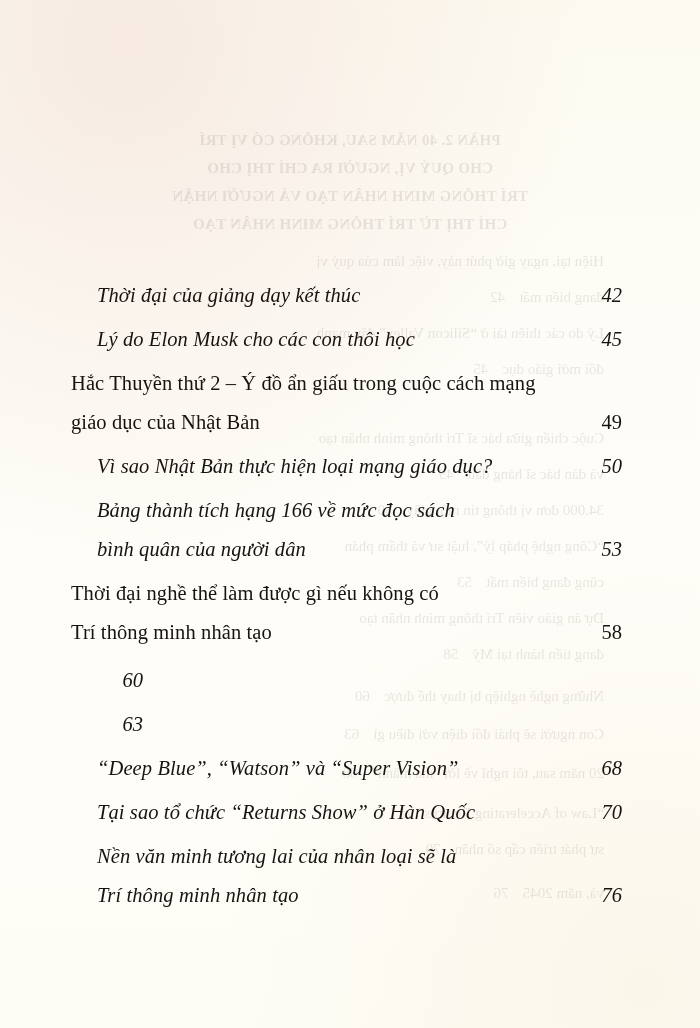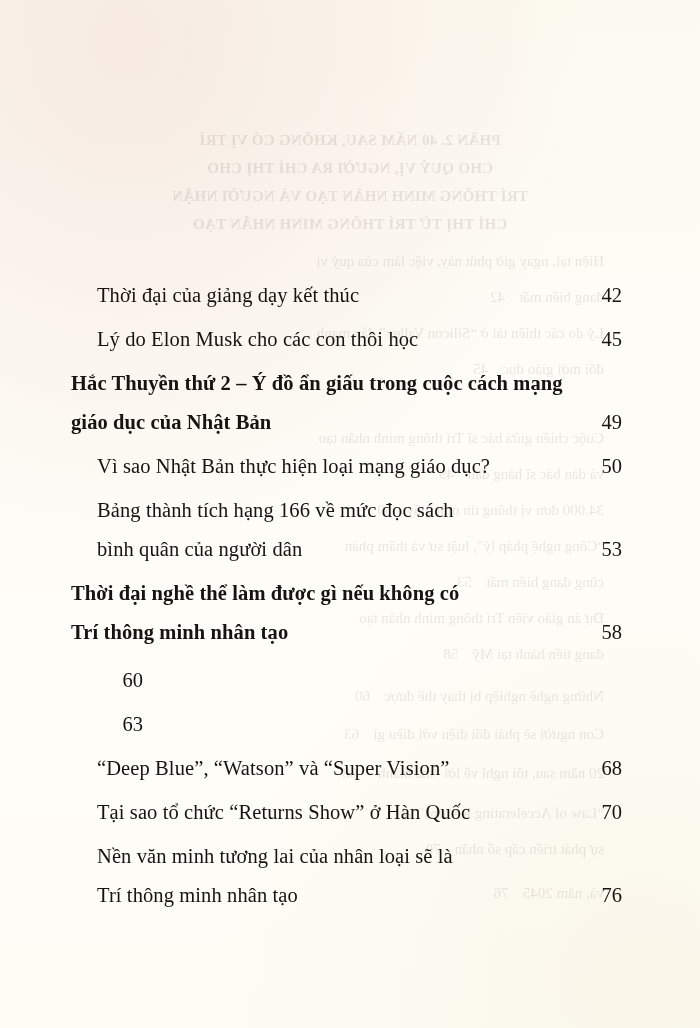--- a/index.html
+++ b/index.html
@@ -86,25 +86,25 @@
   .toc-page {
     flex: 0 0 auto;
     width: 46px;
     text-align: right;
     color: #171310;
     font-size: 20.5px;
     line-height: 39px;
   }
 
   
-  .entry     { padding-left: 27px; }
+  .entry     { padding-left: 27px; font-style: italic; }
   .entry .toc-label { font-weight: normal; }
 
   .heading   { padding-left: 1px; }
-  .heading .toc-label { font-weight: bold; }
+  .heading .toc-label { font-weight: normal; }
   .heading .toc-page  { font-weight: normal; }
 
   
   .toc-row.two-line .toc-label  { white-space: pre-line; }
   .toc-row.two-line .toc-page   { align-self: flex-end; }
 
   .gap-sm { height: 5px; }
   .gap-md { height: 9px; }
 </style>
 </head>

